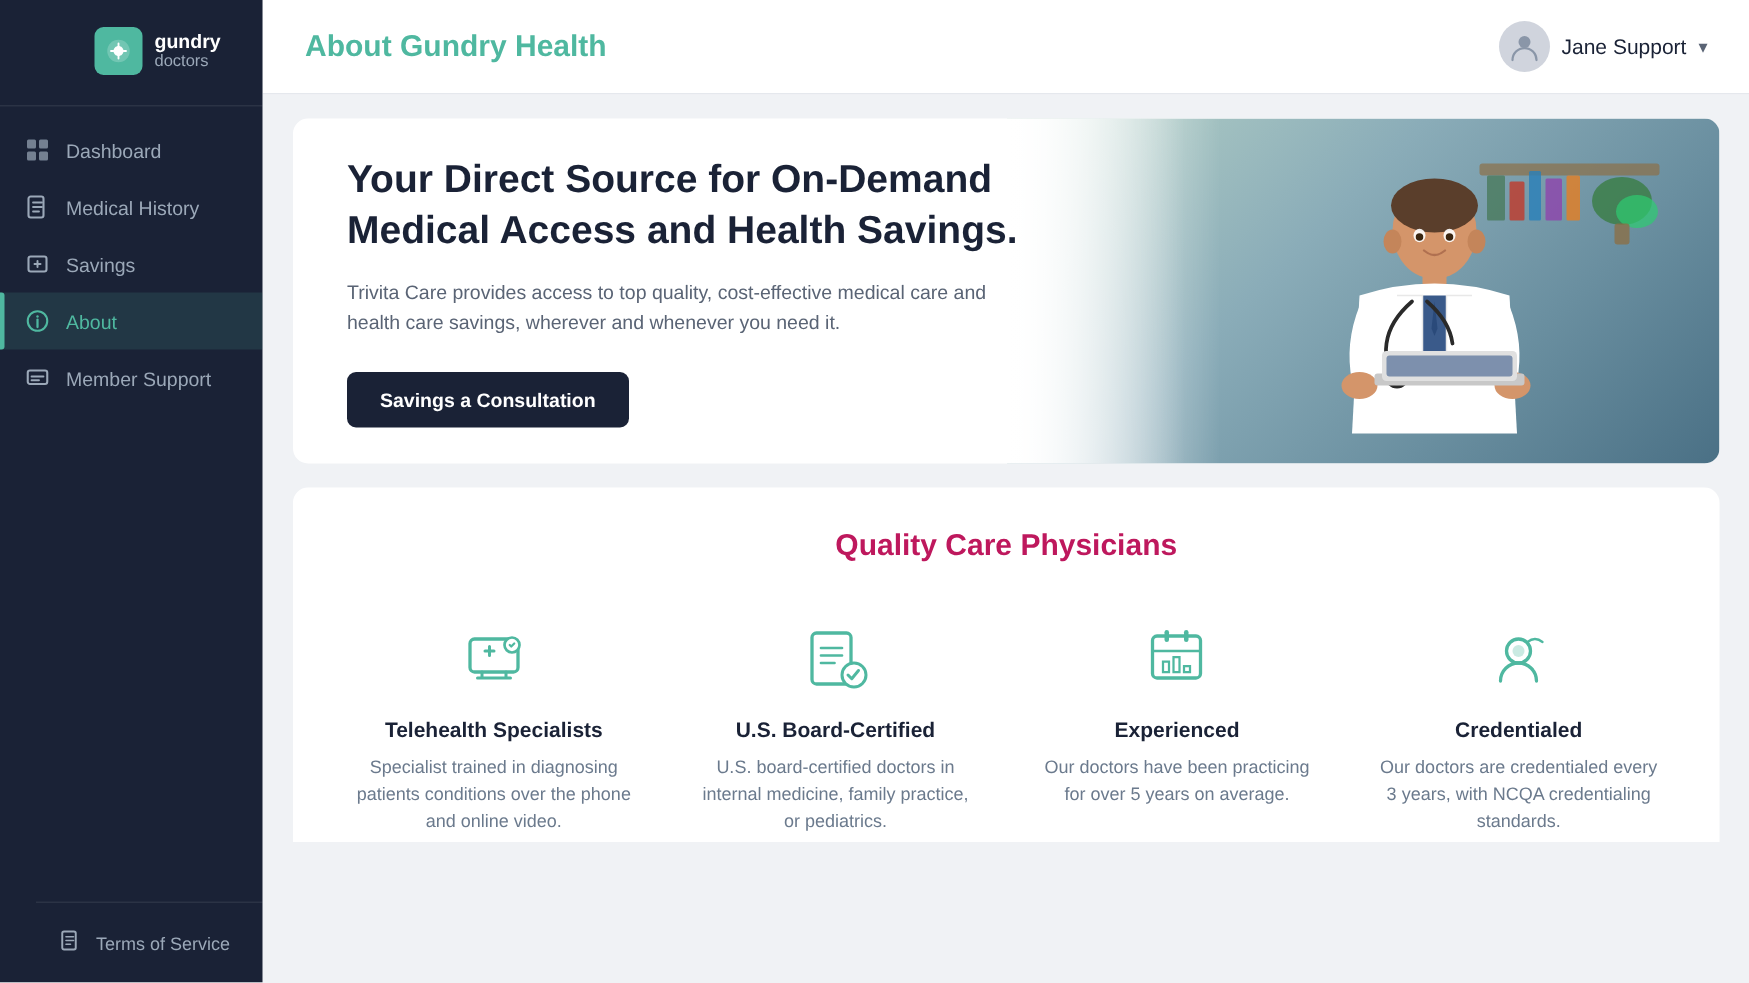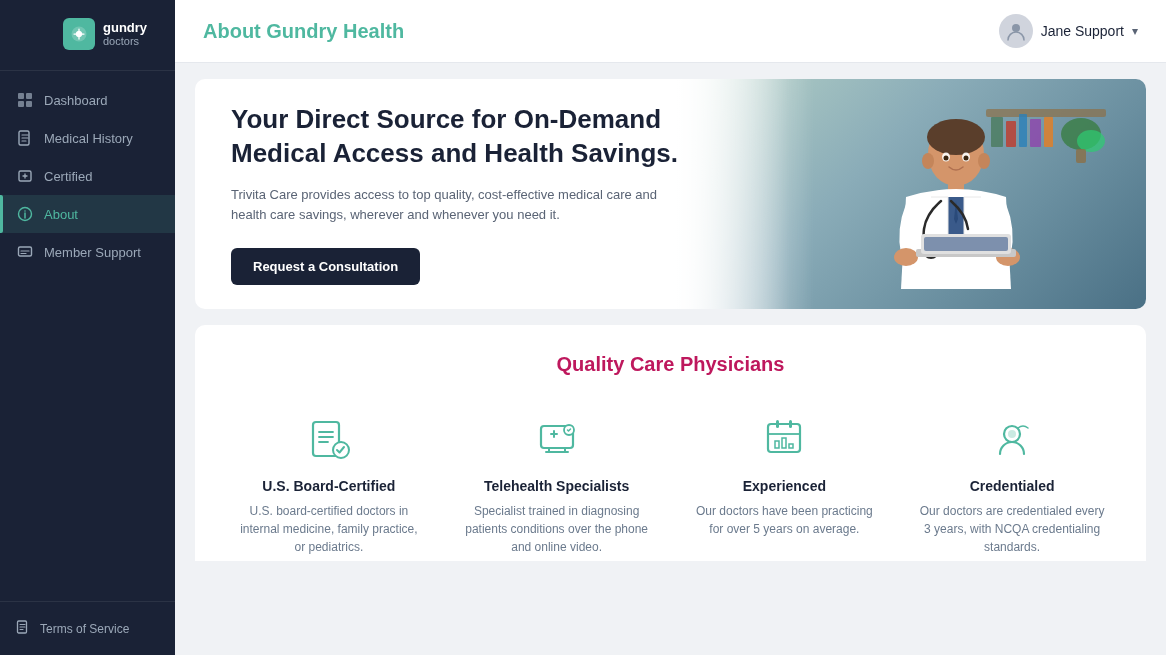--- a/index.html
+++ b/index.html
@@ -59,20 +59,21 @@
       position: absolute; left: 0; top: 0; bottom: 0;
       width: 3px;
       background: #4fb8a0;
       border-radius: 0 2px 2px 0;
     }
     .nav-item .nav-icon { width: 18px; height: 18px; display: flex; align-items: center; justify-content: center; flex-shrink: 0; }
 
     #sidebar .sidebar-footer {
       padding: 12px 16px;
       border-top: 1px solid rgba(255,255,255,0.08);
+      margin-left: 24px;
     }
     .footer-item {
       display: flex; align-items: center; gap: 10px;
       color: #9ba8b8; font-size: 12px; cursor: pointer; padding: 6px 0;
     }
 
     
     #main {
       flex: 1;
       overflow-y: auto;
@@ -224,21 +225,21 @@
       <span>Medical History</span>
     </div>
 
     <div class="nav-item">
       <div class="nav-icon">
         <svg width="16" height="16" viewBox="0 0 16 16" fill="none">
           <rect x="2" y="3" width="12" height="10" rx="1.5" stroke="currentColor" stroke-width="1.4"></rect>
           <path d="M8 6v4M6 8h4" stroke="currentColor" stroke-width="1.3" stroke-linecap="round"></path>
         </svg>
       </div>
-      <span>Certified</span>
+      <span>Savings</span>
     </div>
 
     <div class="nav-item active">
       <div class="nav-icon">
         <svg width="16" height="16" viewBox="0 0 16 16" fill="none">
           <circle cx="8" cy="8" r="6.5" stroke="currentColor" stroke-width="1.4"></circle>
           <path d="M8 7v5" stroke="currentColor" stroke-width="1.5" stroke-linecap="round"></path>
           <circle cx="8" cy="5" r="0.8" fill="currentColor"></circle>
         </svg>
       </div>
@@ -284,21 +285,21 @@
       </div>
       <span class="user-name">Jane Support</span>
       <span class="chevron-icon">▾</span>
     </div>
   </div>
 
   <div class="hero-section">
     <div class="hero-content">
       <h2 class="hero-title">Your Direct Source for On-Demand Medical Access and Health Savings.</h2>
       <p class="hero-desc">Trivita Care provides access to top quality, cost-effective medical care and health care savings, wherever and whenever you need it.</p>
-      <button class="hero-btn">Request a Consultation</button>
+      <button class="hero-btn">Savings a Consultation</button>
     </div>
     <div class="hero-image">
       <div class="hero-image-overlay"></div>
 
       <svg style="position:absolute;right:30px;top:10px;width:280px;height:220px;" viewBox="0 0 280 220">
 
         <rect x="0" y="0" width="280" height="220" fill="none"></rect>
 
         <rect x="150" y="20" width="120" height="8" fill="#8b6f47" rx="2" opacity="0.7"></rect>
         <rect x="155" y="28" width="12" height="30" fill="#4a7a5c" rx="1" opacity="0.8"></rect>
@@ -347,51 +348,51 @@
         <rect x="80" y="160" width="100" height="8" fill="#c8c8c8" rx="2"></rect>
         <rect x="85" y="145" width="90" height="20" fill="#e0e0e0" rx="3"></rect>
         <rect x="88" y="148" width="84" height="14" fill="#3a5a8a" rx="2" opacity="0.6"></rect>
       </svg>
     </div>
   </div>
 
   <div class="quality-section">
     <h2 class="section-title">Quality Care Physicians</h2>
     <div class="quality-grid">
-
-      <div class="quality-card">
-        <div class="quality-icon">
-          <svg width="48" height="48" viewBox="0 0 48 48" fill="none">
-            <rect x="8" y="6" width="26" height="34" rx="3" stroke="#4fb8a0" stroke-width="2.2" fill="none"></rect>
-            <path d="M14 16h14M14 21h14M14 26h9" stroke="#4fb8a0" stroke-width="1.8" stroke-linecap="round"></path>
-            <circle cx="36" cy="34" r="8" fill="#fff" stroke="#4fb8a0" stroke-width="2"></circle>
-            <path d="M32 34l2.5 2.5L39 31" stroke="#4fb8a0" stroke-width="2" stroke-linecap="round" stroke-linejoin="round"></path>
-          </svg>
-        </div>
-        <div class="quality-card-title">U.S. Board-Certified</div>
-        <div class="quality-card-desc">U.S. board-certified doctors in internal medicine, family practice, or pediatrics.</div>
-      </div>
 
       <div class="quality-card">
         <div class="quality-icon">
           <svg width="48" height="48" viewBox="0 0 48 48" fill="none">
             <rect x="8" y="10" width="32" height="22" rx="3" stroke="#4fb8a0" stroke-width="2.2" fill="none"></rect>
             <path d="M16 32v4M32 32v4M13 36h22" stroke="#4fb8a0" stroke-width="2" stroke-linecap="round"></path>
             <path d="M21 21v-6M18 18h6" stroke="#4fb8a0" stroke-width="2" stroke-linecap="round"></path>
             <circle cx="36" cy="14" r="5" fill="#fff" stroke="#4fb8a0" stroke-width="1.8"></circle>
             <path d="M34.5 14l1 1 2-2" stroke="#4fb8a0" stroke-width="1.5" stroke-linecap="round" stroke-linejoin="round"></path>
           </svg>
         </div>
         <div class="quality-card-title">Telehealth Specialists</div>
         <div class="quality-card-desc">Specialist trained in diagnosing patients conditions over the phone and online video.</div>
       </div>
 
       <div class="quality-card">
         <div class="quality-icon">
           <svg width="48" height="48" viewBox="0 0 48 48" fill="none">
+            <rect x="8" y="6" width="26" height="34" rx="3" stroke="#4fb8a0" stroke-width="2.2" fill="none"></rect>
+            <path d="M14 16h14M14 21h14M14 26h9" stroke="#4fb8a0" stroke-width="1.8" stroke-linecap="round"></path>
+            <circle cx="36" cy="34" r="8" fill="#fff" stroke="#4fb8a0" stroke-width="2"></circle>
+            <path d="M32 34l2.5 2.5L39 31" stroke="#4fb8a0" stroke-width="2" stroke-linecap="round" stroke-linejoin="round"></path>
+          </svg>
+        </div>
+        <div class="quality-card-title">U.S. Board-Certified</div>
+        <div class="quality-card-desc">U.S. board-certified doctors in internal medicine, family practice, or pediatrics.</div>
+      </div>
+
+      <div class="quality-card">
+        <div class="quality-icon">
+          <svg width="48" height="48" viewBox="0 0 48 48" fill="none">
             <rect x="8" y="8" width="32" height="28" rx="3" stroke="#4fb8a0" stroke-width="2.2" fill="none"></rect>
             <rect x="16" y="4" width="3" height="8" rx="1.5" fill="#4fb8a0"></rect>
             <rect x="29" y="4" width="3" height="8" rx="1.5" fill="#4fb8a0"></rect>
             <path d="M8 18h32" stroke="#4fb8a0" stroke-width="1.8"></path>
             <path d="M15 25h4v7h-4zM22 22h4v10h-4zM29 28h4v4h-4z" stroke="#4fb8a0" stroke-width="1.5" fill="none"></path>
           </svg>
         </div>
         <div class="quality-card-title">Experienced</div>
         <div class="quality-card-desc">Our doctors have been practicing for over 5 years on average.</div>
       </div>

